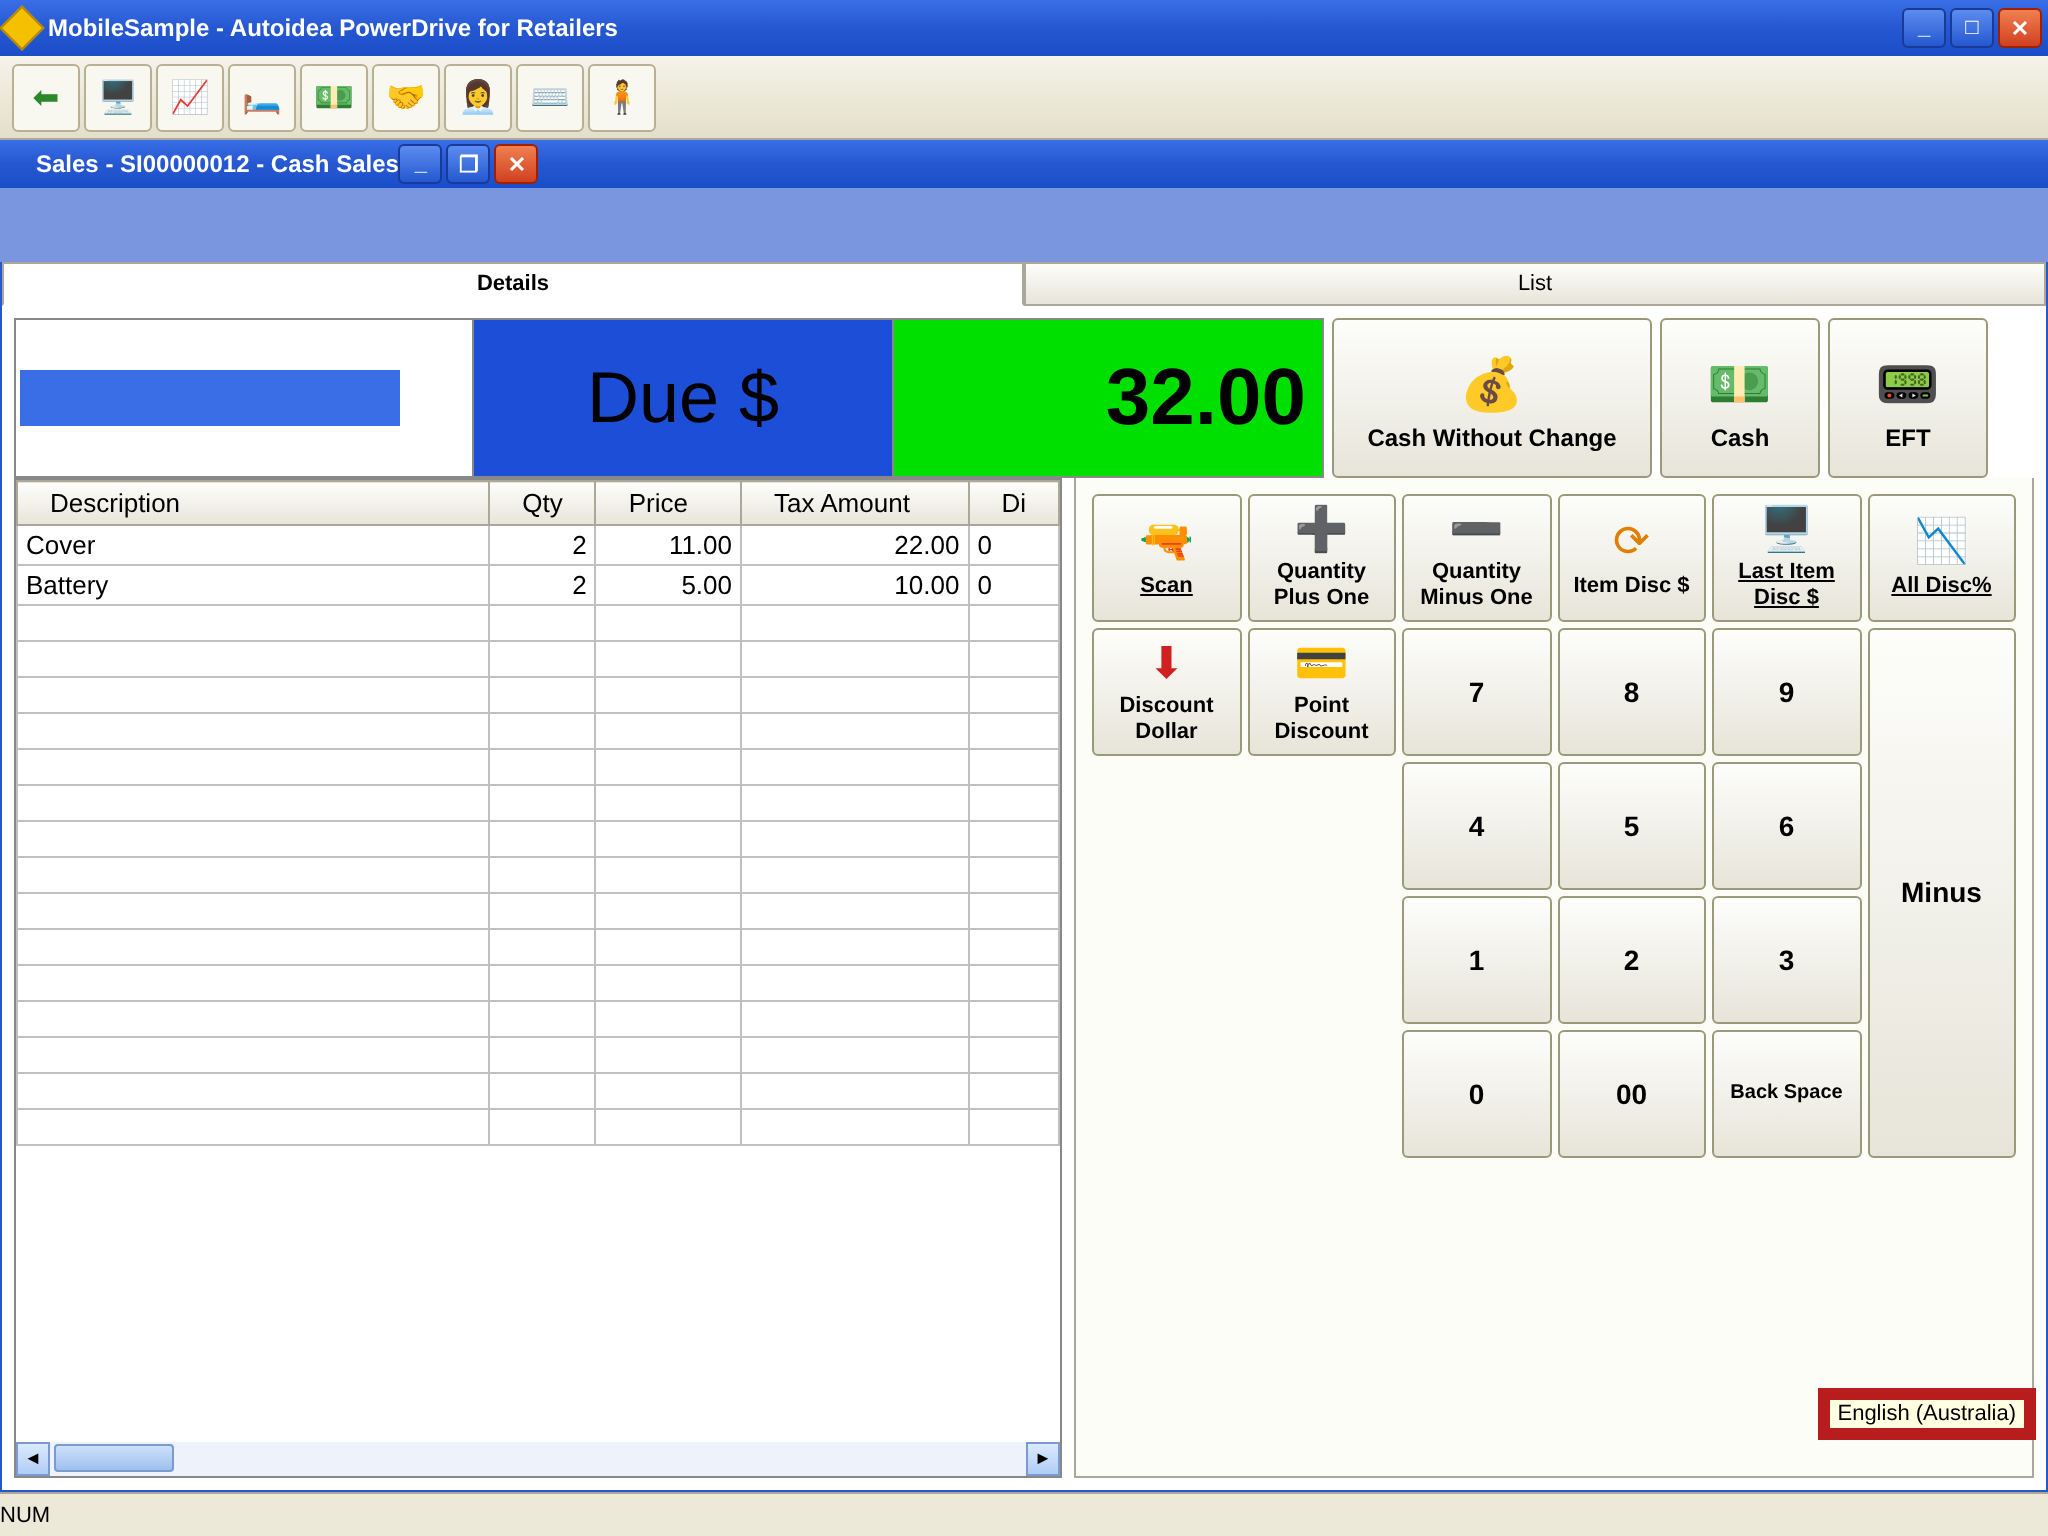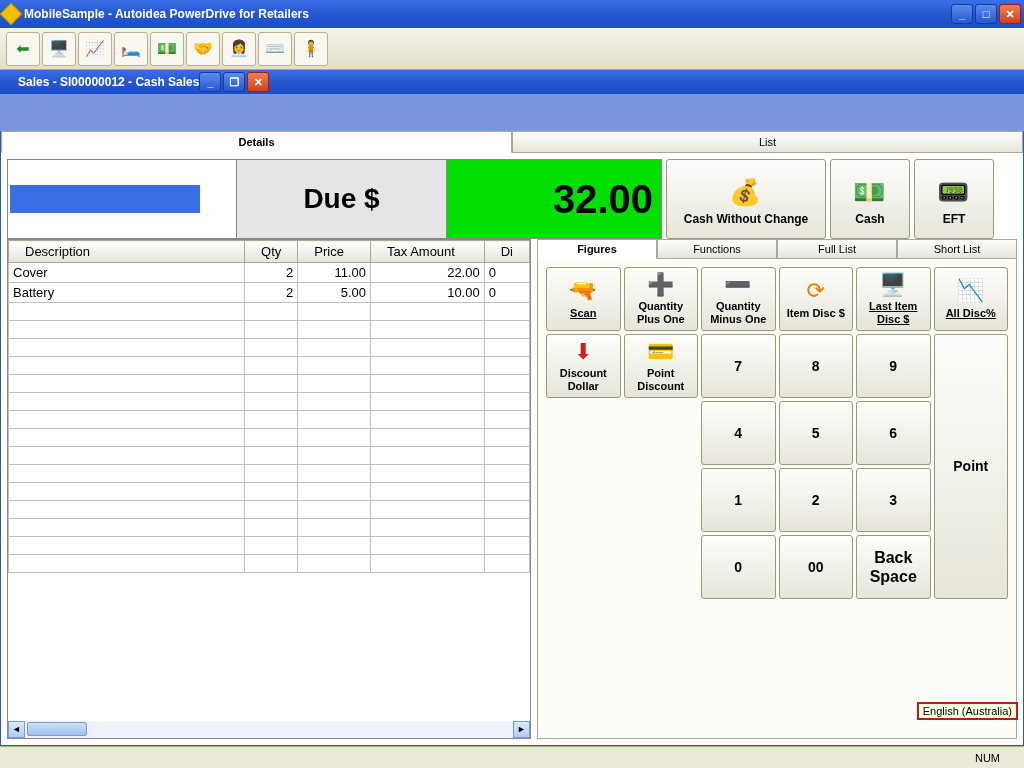--- a/index.html
+++ b/index.html
@@ -30,21 +30,21 @@
 
   
   .toptabs { display: flex; height: 22px; background: #f0f0f0; }
   .toptab { flex: 1; border: 1px solid #aca899; background: linear-gradient(to bottom,#fdfdfb,#e7e5d9); text-align: center; line-height: 20px; font-size: 11px; }
   .toptab.active { background: #fff; border-bottom-color: #fff; font-weight: bold; }
 
   
   .due-row { display: flex; align-items: stretch; padding: 6px 6px 0 6px; gap: 0; }
   .due-progress { width: 230px; height: 80px; border: 1px solid #888; background: #fff; display: flex; align-items: center; padding: 2px; }
   .due-progress .bar { width: 85%; height: 28px; background: #3a6ee7; }
-  .due-label { width: 210px; border: 1px solid #888; border-left: none; display: flex; align-items: center; justify-content: center; font-size: 28px; font-weight: bold; background: #e5e5e5; }
+  .due-label { width: 210px; border: 1px solid #888; border-left: none; display: flex; align-items: center; justify-content: center; font-size: 36px; font-weight: normal; background: #1d4ed8; }
   .due-amount { width: 215px; border: 1px solid #888; border-left: none; display: flex; align-items: center; justify-content: flex-end; padding-right: 8px; font-size: 40px; font-weight: bold; background: #00e000; }
   .pay-btn { flex: 1; margin-left: 4px; background: linear-gradient(to bottom,#fdfdfb,#e7e5d9); border: 1px solid #9a9a7a; border-radius: 3px; display: flex; flex-direction: column; align-items: center; justify-content: center; font-size: 12px; font-weight: bold; max-width: 160px; min-width: 70px; padding: 2px; }
   .pay-btn .ico { height: 40px; display: flex; align-items: center; justify-content: center; font-size: 26px; }
 
   
   .item-display { margin: 8px 10px; border: 1px solid #888; padding: 6px 8px; font-size: 40px; font-weight: bold; min-height: 72px; }
 
   
   .lower { display: flex; flex: 1; padding: 0 6px 6px 6px; gap: 6px; min-height: 0; }
 
@@ -68,22 +68,22 @@
 
   .keypad-body { flex: 1; border: 1px solid #aca899; border-top: none; background: #fdfdf8; padding: 8px; }
   .keygrid { display: grid; grid-template-columns: repeat(6, 1fr); grid-auto-rows: 64px; gap: 3px; }
   .keybtn { background: linear-gradient(to bottom,#fdfdfb,#e7e5d9); border: 1px solid #9a9a7a; border-radius: 3px; display: flex; flex-direction: column; align-items: center; justify-content: center; font-size: 11px; font-weight: bold; text-align: center; padding: 2px; line-height: 1.2; }
   .keybtn .kico { font-size: 22px; margin-bottom: 2px; font-weight: normal; }
   .keybtn.num { font-size: 14px; }
   .keybtn.tall { grid-row: span 4; }
   .underl { text-decoration: underline; }
 
   
-  .statusbar { height: 22px; background: #ece9d8; border-top: 1px solid #aca899; display: flex; align-items: center; justify-content: flex-end; font-size: 11px; padding: 0 24px; gap: 60px; }
-  .lang-popup { position: absolute; right: 6px; bottom: 26px; background: #ffffe1; border: 2px solid #b91c1c; padding: 1px 4px; font-size: 11px; }
+  .statusbar { height: 22px; background: #ece9d8; border-top: 1px solid #aca899; display: flex; align-items: center; justify-content: flex-start; font-size: 11px; padding: 0 0; gap: 60px; }
+  .lang-popup { position: absolute; right: 6px; bottom: 26px; background: #ffffe1; border: 6px solid #b91c1c; padding: 1px 4px; font-size: 11px; }
 </style>
 </head>
 <body>
 
 <div class="window">
 
   <div class="titlebar">
     <div class="appicon"></div>
     <span>MobileSample - Autoidea PowerDrive for Retailers</span>
     <div class="spacer"></div>
@@ -287,26 +287,20 @@
             <div class="hscroll">
               <div class="arrow">◄</div>
               <div class="track">
                   <div class="thumb"></div>
                 </div>
               <div class="arrow">►</div>
             </div>
           </div>
 
           <div class="keypad-pane">
-            <div class="subtabs">
-              <div class="subtab active">Figures</div>
-              <div class="subtab">Functions</div>
-              <div class="subtab">Full List</div>
-              <div class="subtab">Short List</div>
-            </div>
             <div class="keypad-body">
               <div class="keygrid">
 
                 <div class="keybtn">
                     <div class="kico">🔫</div>
                     <span class="underl">Scan</span>
                   </div>
                 <div class="keybtn">
                     <div class="kico">➕</div>
                     <span>Quantity Plus One</span>
@@ -332,36 +326,36 @@
                     <div class="kico" style="color:#d02020;">⬇</div>
                     <span>Discount Dollar</span>
                   </div>
                 <div class="keybtn">
                     <div class="kico">💳</div>
                     <span>Point Discount</span>
                   </div>
                 <div class="keybtn num">7</div>
                 <div class="keybtn num">8</div>
                 <div class="keybtn num">9</div>
-                <div class="keybtn num tall">Point</div>
+                <div class="keybtn num tall">Minus</div>
 
                 <div style="grid-column: span 2;"></div>
                 <div class="keybtn num">4</div>
                 <div class="keybtn num">5</div>
                 <div class="keybtn num">6</div>
 
                 <div style="grid-column: span 2;"></div>
                 <div class="keybtn num">1</div>
                 <div class="keybtn num">2</div>
                 <div class="keybtn num">3</div>
 
                 <div style="grid-column: span 2;"></div>
                 <div class="keybtn num">0</div>
                 <div class="keybtn num">00</div>
-                <div class="keybtn" style="font-size:16px;">Back Space</div>
+                <div class="keybtn" style="font-size:10px;">Back Space</div>
               </div>
             </div>
           </div>
         </div>
 
       </div>
     </div>
     <div class="lang-popup">English (Australia)</div>
   </div>
 

